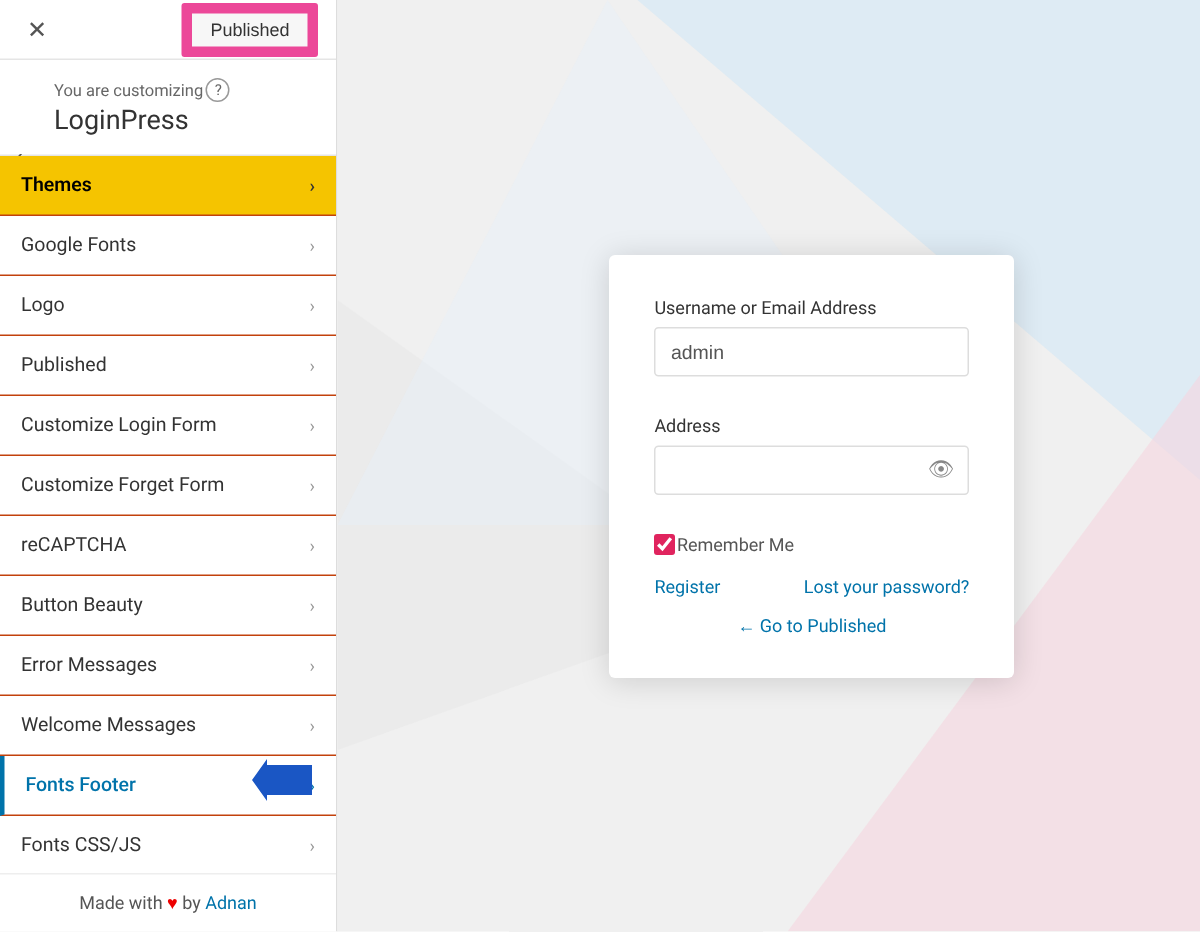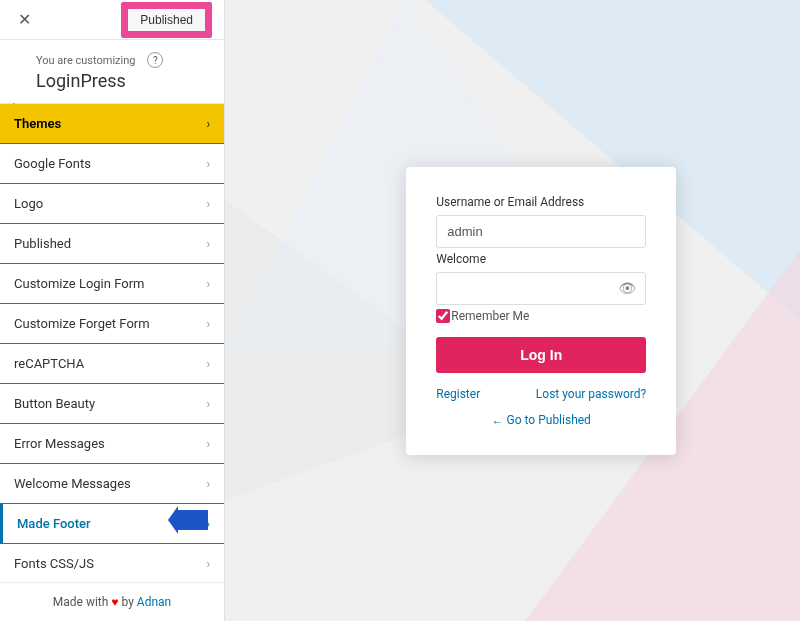--- a/index.html
+++ b/index.html
@@ -34,21 +34,21 @@
     }
 
     
     .customizing-section {
       padding: 12px 14px;
       border-bottom: 1px solid #e5e5e5;
       display: flex;
       flex-direction: column;
     }
     .customizing-row {
-      display: flex; align-items: center; gap: 12px;
+      display: flex; align-items: center; gap: 2px;
     }
     .customizing-label { font-size: 11px; color: #666; }
     .help-icon {
       width: 16px; height: 16px; border-radius: 50%; border: 1px solid #999; display: inline-flex; align-items: center; justify-content: center; font-size: 10px; color: #666; cursor: pointer;
     }
     .back-btn {
       position: absolute; left: 0; top: 47px; background: none; border: none; cursor: pointer; font-size: 16px; color: #555; padding: 10px 10px;
     }
     .customizing-title { font-size: 18px; font-weight: 400; color: #333; margin-top: 2px; }
 
@@ -100,21 +100,21 @@
       background: #fff;
       border-radius: 4px;
       box-shadow: 0 2px 20px rgba(0,0,0,0.15);
       padding: 28px 30px;
       width: 270px;
     }
     .form-label { font-size: 12px; color: #333; margin-bottom: 6px; display: block; }
     .form-input {
       width: 100%; border: 1px solid #ddd; border-radius: 3px; padding: 8px 10px; font-size: 13px; color: #555; outline: none;
     }
-    .form-group { margin-bottom: 4px; position: relative; }
+    .form-group { margin-bottom: 26px; position: relative; }
     .password-wrapper { position: relative; }
     .eye-icon {
       position: absolute; right: 10px; top: 50%; transform: translateY(-50%); cursor: pointer; color: #888; font-size: 14px;
     }
     .remember-row { display: flex; align-items: center; gap: 1px; margin-bottom: 14px; }
     .remember-check { accent-color: #e0245e; width: 14px; height: 14px; cursor: pointer; }
     .remember-label { font-size: 12px; color: #555; }
     .login-btn {
       width: 100%; background: #e0245e; border: none; border-radius: 3px; padding: 10px; color: #fff; font-size: 14px; font-weight: 600; cursor: pointer;
     }
@@ -185,21 +185,21 @@
     <div class="nav-item">
       <span>Error Messages</span>
       <span class="arrow">›</span>
     </div>
     <div class="nav-item">
       <span>Welcome Messages</span>
       <span class="arrow">›</span>
     </div>
 
     <div class="nav-item" style="border-left: 3px solid #0073aa; position: relative;">
-      <span style="color:#0073aa; font-weight:500;">Made Footer</span>
+      <span style="color:#0073aa; font-weight:500;">Fonts Footer</span>
 
       <svg class="blue-arrow" width="40" height="28" viewBox="0 0 40 28">
         <polygon points="40,4 40,24 10,24 10,28 0,14 10,0 10,4" fill="#1a56c4"></polygon>
       </svg>
       <span class="arrow" style="color:#0073aa;">›</span>
     </div>
     <div class="nav-item">
       <span>Fonts CSS/JS</span>
       <span class="arrow">›</span>
     </div>
@@ -228,31 +228,30 @@
   </svg>
 
   <div class="login-card">
     <div class="form-group">
       <label class="form-label">
         <span>Username or Email Address</span>
       </label>
       <input class="form-input" type="text" value="admin" placeholder="admin" style="">
     </div>
     <div class="form-group">
-      <label class="form-label">Welcome</label>
+      <label class="form-label">Address</label>
       <div class="password-wrapper">
         <input class="form-input" type="password" value="" style="">
         <span class="eye-icon">👁</span>
       </div>
     </div>
     <div class="remember-row">
       <input type="checkbox" class="remember-check" checked="" style="">
       <span class="remember-label">Remember Me</span>
     </div>
-    <button class="login-btn">Log In</button>
     <div class="form-links">
       <a href="#">Register</a>
       <a href="#">Lost your password?</a>
     </div>
     <div class="goto-link">
       <a href="#">← Go to Published</a>
     </div>
   </div>
 </div>
 

